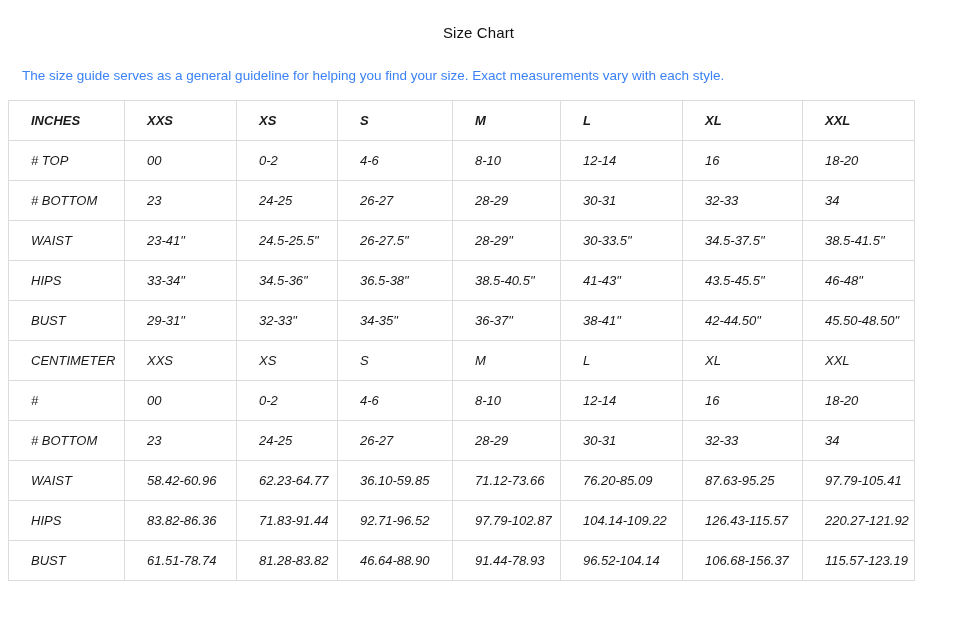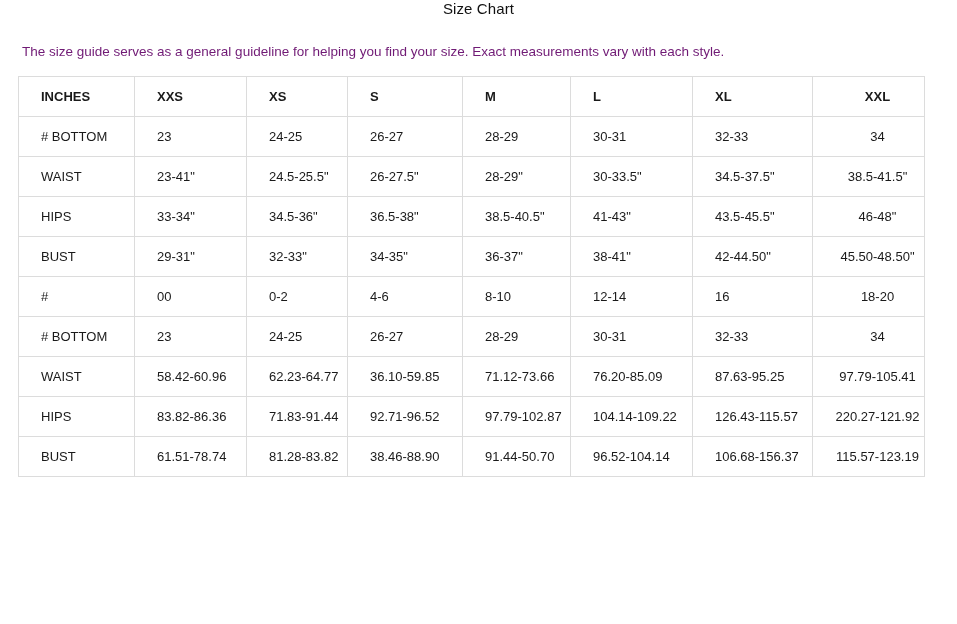--- a/index.html
+++ b/index.html
@@ -6,37 +6,39 @@
   html, body { background: #ffffff; }
   body {
     width: 957px;
     height: 624px;
     font-family: "Liberation Sans", sans-serif;
     color: #1a1a1a;
     overflow: hidden;
   }
   .page { width: 957px; height: 624px; background: #ffffff; }
   .page-title {
+    padding-top: 24px;
     text-align: center;
     font-size: 15px;
     font-weight: 500;
     color: #111111;
     letter-spacing: 0.1px;
   }
   .description {
     margin: 27px 0 0 22px;
     font-size: 13.5px;
     font-weight: 400;
-    color: #701a75;
+    color: #3b82f6;
   }
   table.size-table {
-    margin: 17px 25px 0 18px;
+    margin: 17px 25px 0 8px;
     border-collapse: collapse;
     table-layout: fixed;
     width: 906px;
+    font-style: italic;
   }
   table.size-table th, table.size-table td {
     border: 1px solid #dcdcdc;
     height: 40px;
     padding: 0 4px 0 22px;
     font-size: 13px;
     text-align: left;
     vertical-align: middle;
     white-space: nowrap;
     color: #1a1a1a;
@@ -44,21 +46,21 @@
   table.size-table th { font-weight: 700; }
   table.size-table td { font-weight: 400; }
   
   .size-table th:nth-child(1), .size-table td:nth-child(1) { width: 116px; }
   .size-table th:nth-child(2), .size-table td:nth-child(2) { width: 112px; }
   .size-table th:nth-child(3), .size-table td:nth-child(3) { width: 101px; }
   .size-table th:nth-child(4), .size-table td:nth-child(4) { width: 115px; }
   .size-table th:nth-child(5), .size-table td:nth-child(5) { width: 108px; }
   .size-table th:nth-child(6), .size-table td:nth-child(6) { width: 122px; }
   .size-table th:nth-child(7), .size-table td:nth-child(7) { width: 120px; }
-  .size-table th:nth-child(8), .size-table td:nth-child(8) { width: 112px; text-align: center; }
+  .size-table th:nth-child(8), .size-table td:nth-child(8) { width: 112px; }
 </style>
 </head>
 <body>
 
 <div class="page">
   <div class="page-title">Size Chart</div>
   <p class="description">The size guide serves as a general guideline for helping you find your size. Exact measurements vary with each style.</p>
   <table class="size-table">
     <thead>
         <tr>
@@ -66,20 +68,30 @@
           <th>XXS</th>
           <th>XS</th>
           <th>S</th>
           <th>M</th>
           <th>L</th>
           <th>XL</th>
           <th>XXL</th>
         </tr>
       </thead>
     <tbody>
+        <tr>
+          <td># TOP</td>
+          <td>00</td>
+          <td>0-2</td>
+          <td>4-6</td>
+          <td>8-10</td>
+          <td>12-14</td>
+          <td>16</td>
+          <td>18-20</td>
+        </tr>
         <tr>
           <td># BOTTOM</td>
           <td>23</td>
           <td>24-25</td>
           <td>26-27</td>
           <td>28-29</td>
           <td>30-31</td>
           <td>32-33</td>
           <td>34</td>
         </tr>
@@ -105,20 +117,30 @@
         </tr>
         <tr>
           <td>BUST</td>
           <td>29-31"</td>
           <td>32-33"</td>
           <td>34-35"</td>
           <td>36-37"</td>
           <td>38-41"</td>
           <td>42-44.50"</td>
           <td>45.50-48.50"</td>
+        </tr>
+        <tr>
+          <td>CENTIMETER</td>
+          <td>XXS</td>
+          <td>XS</td>
+          <td>S</td>
+          <td>M</td>
+          <td>L</td>
+          <td>XL</td>
+          <td>XXL</td>
         </tr>
         <tr>
           <td>#</td>
           <td>00</td>
           <td>0-2</td>
           <td>4-6</td>
           <td>8-10</td>
           <td>12-14</td>
           <td>16</td>
           <td>18-20</td>
@@ -150,21 +172,21 @@
           <td>92.71-96.52</td>
           <td>97.79-102.87</td>
           <td>104.14-109.22</td>
           <td>126.43-115.57</td>
           <td>220.27-121.92</td>
         </tr>
         <tr>
           <td>BUST</td>
           <td>61.51-78.74</td>
           <td>81.28-83.82</td>
-          <td>38.46-88.90</td>
-          <td>91.44-50.70</td>
+          <td>46.64-88.90</td>
+          <td>91.44-78.93</td>
           <td>96.52-104.14</td>
           <td>106.68-156.37</td>
           <td>115.57-123.19</td>
         </tr>
       </tbody>
   </table>
 </div>
 
 </body></html>

